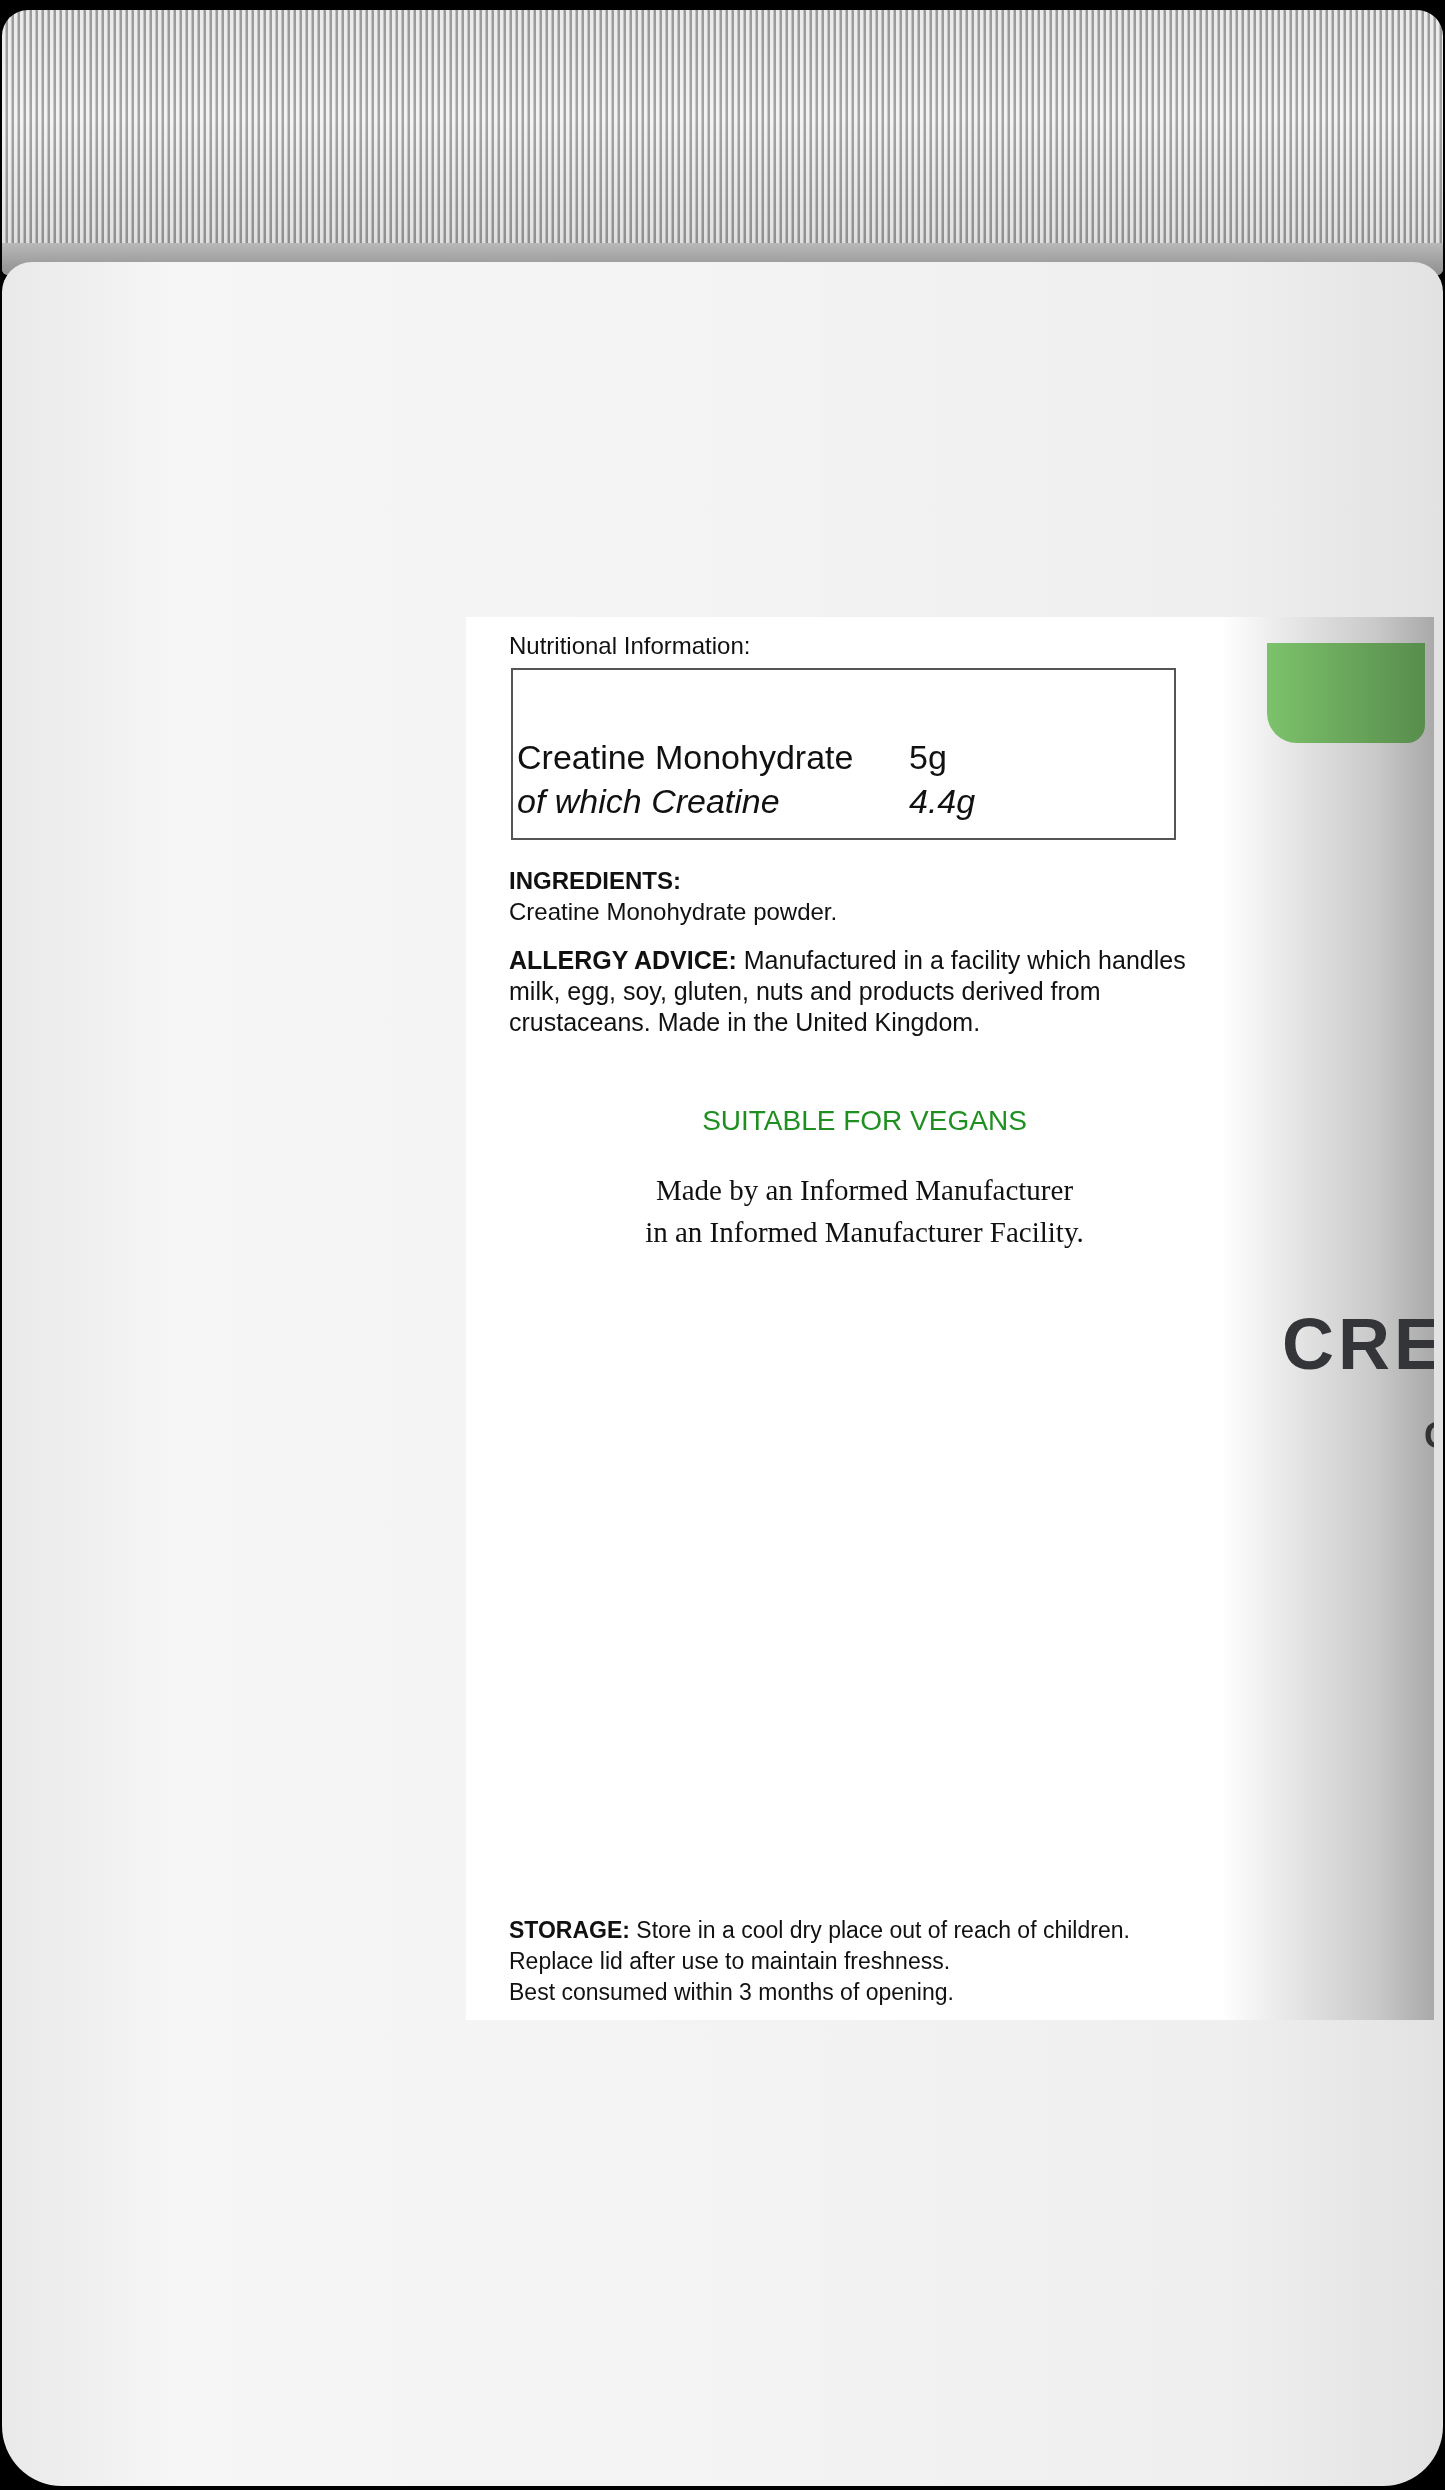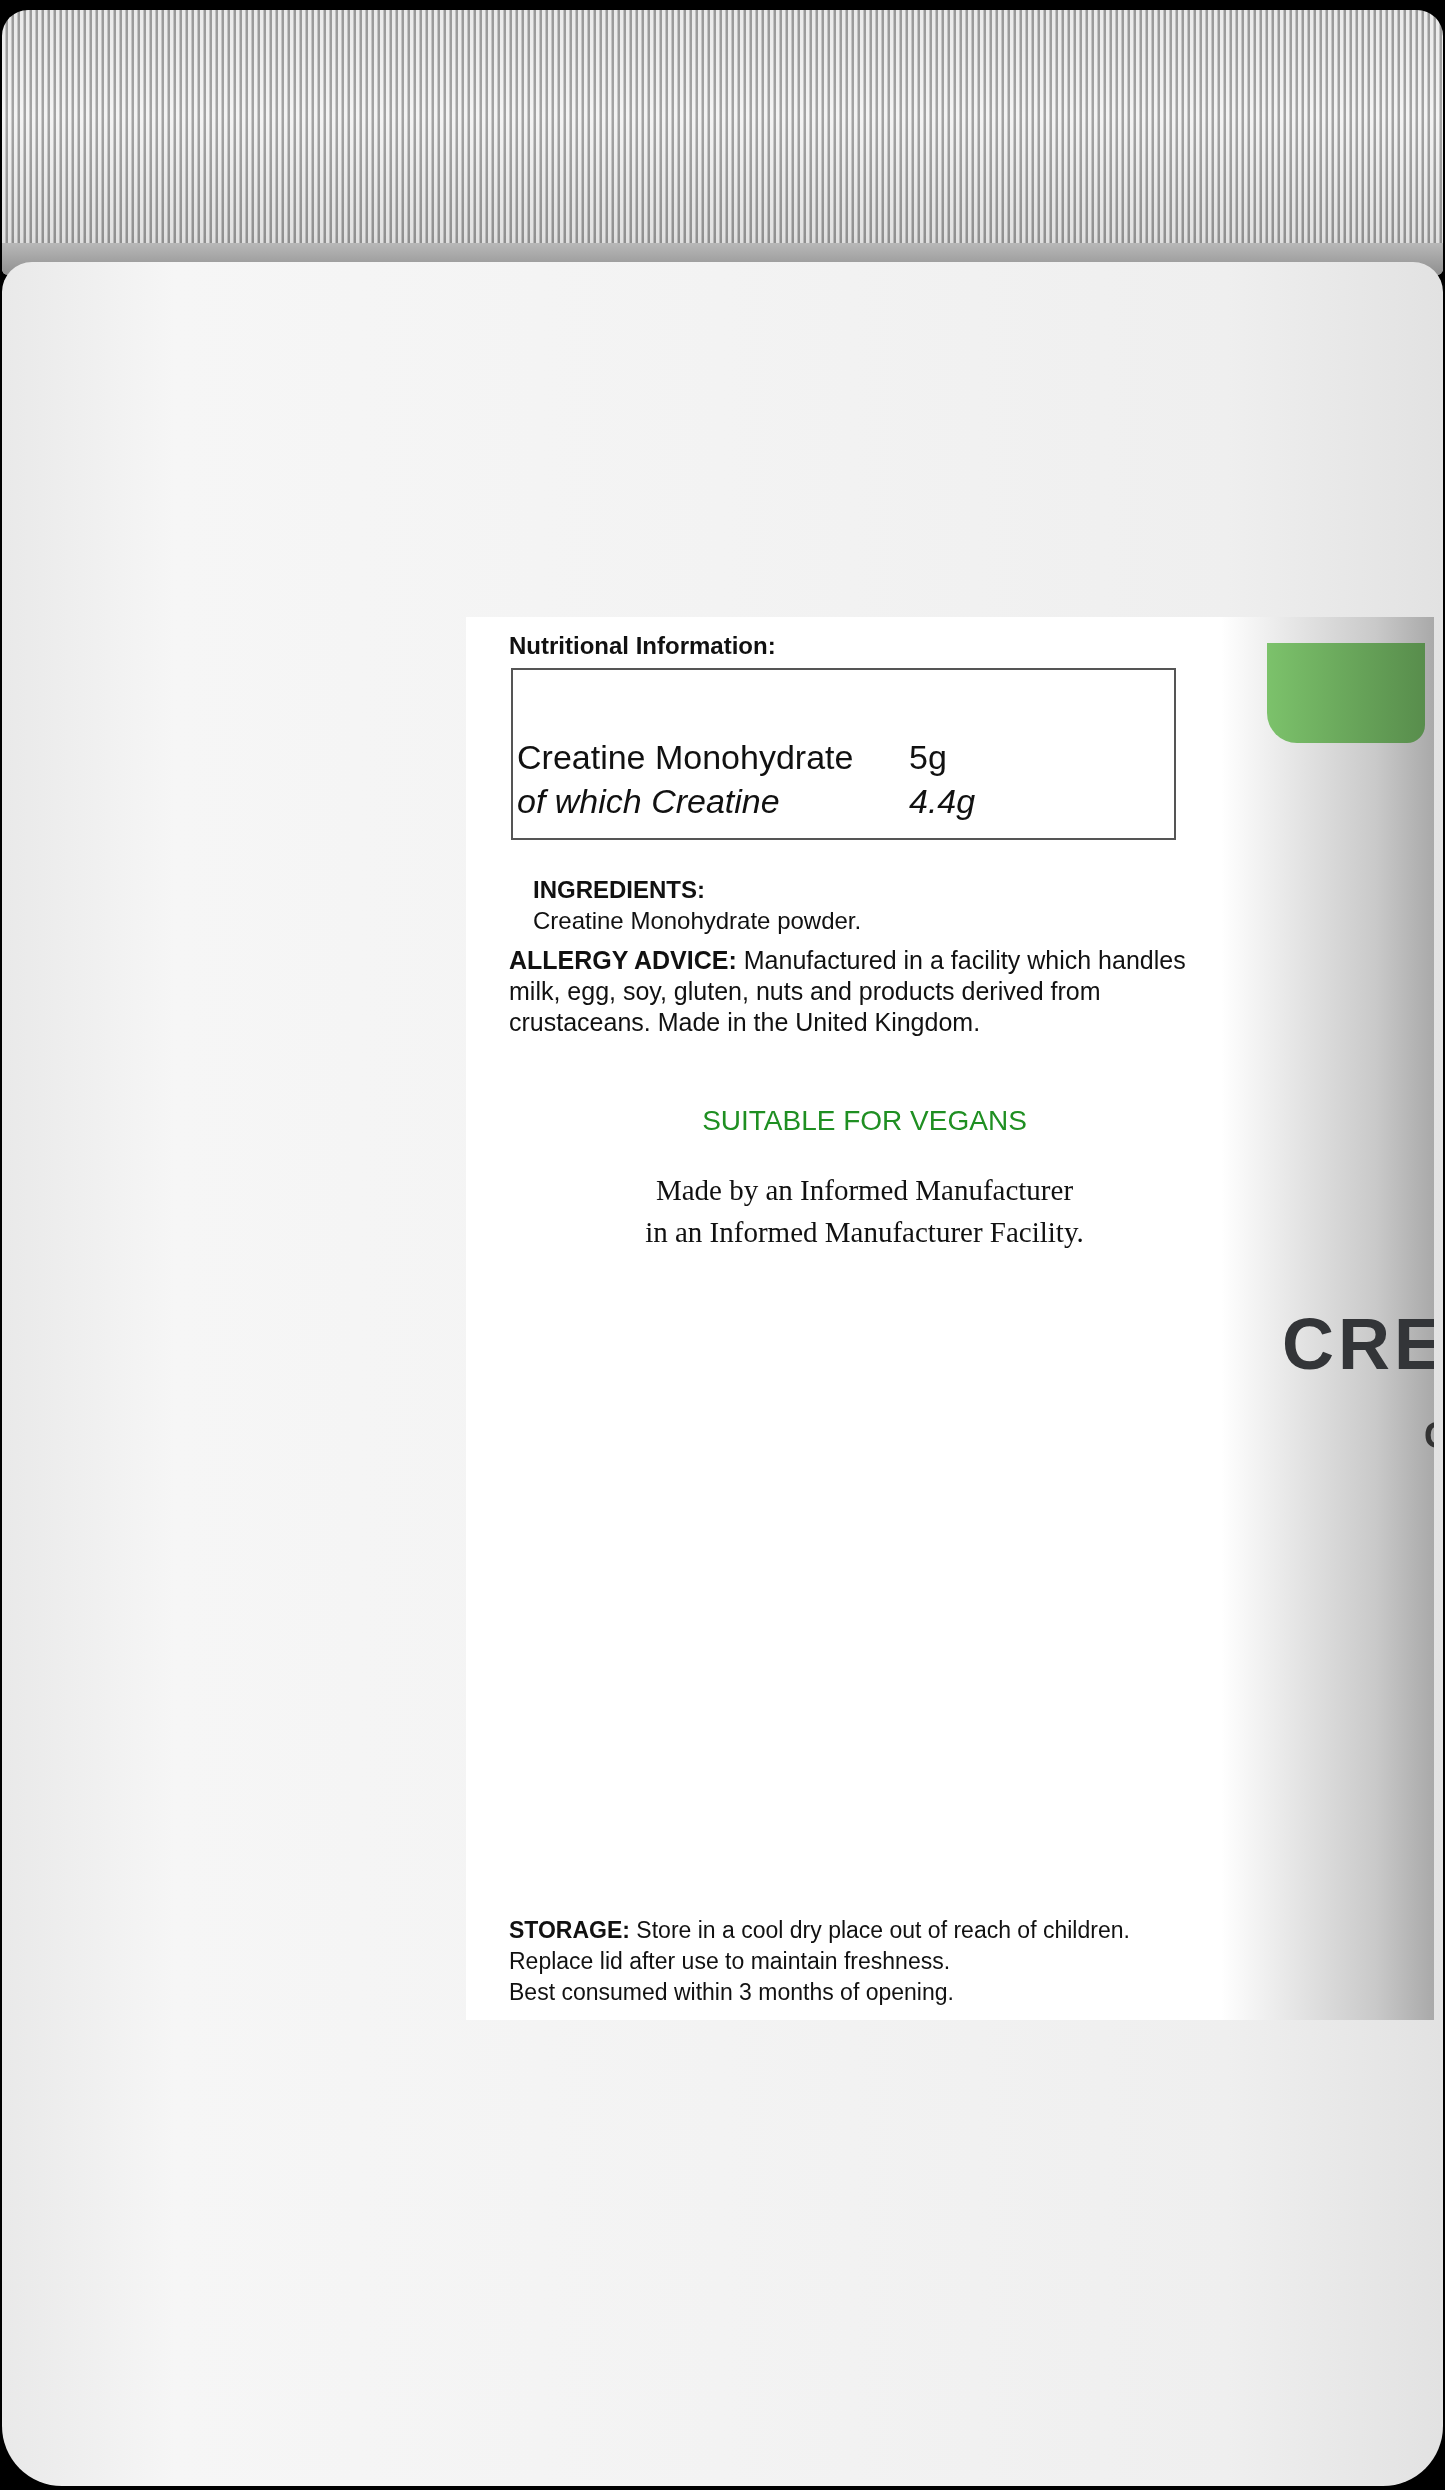--- a/index.html
+++ b/index.html
@@ -28,36 +28,36 @@
     position: absolute; left: 466px; top: 617px; width: 968px; height: 1403px;
     background: linear-gradient(90deg, #ffffff 0%, #ffffff 78%, #c9c9c9 94%, #a9a9a9 100%);
     overflow: hidden;
   }
   .green-tab {
     position: absolute; left: 801px; top: 26px; width: 158px; height: 100px;
     background: linear-gradient(90deg, #7cc26b, #588d4c);
     border-radius: 0 0 18px 30px;
   }
   .nut-title {
-    position: absolute; left: 43px; top: 15px; font-size: 24px; font-weight: bold; color: #111;
+    position: absolute; left: 43px; top: 15px; font-size: 24px; font-weight: normal; color: #111;
   }
   .nut-table {
     position: absolute; left: 45px; top: 51px; width: 665px; height: 172px;
     border: 2px solid #555; box-sizing: border-box;
   }
   .nut-head {
     position: absolute; left: 0; right: 0; top: 0; height: 61px; border-bottom: 2px solid #555;
   }
   .th1 { position: absolute; left: 6px; top: 10px; font-size: 34px; font-weight: bold; color: #111; }
   .th2 { position: absolute; left: 371px; top: 20px; font-size: 31px; font-weight: bold; color: #111; }
   .row { position: absolute; left: 4px; font-size: 34px; color: #111; }
   .row .val { position: absolute; left: 392px; top: 0; }
   .row1 { top: 68px; }
   .row2 { top: 112px; font-style: italic; text-align: right; }
-  .ingredients { position: absolute; left: 43px; top: 257px; font-size: 24px; color: #111; line-height: 31px; margin-left: 24px; }
+  .ingredients { position: absolute; left: 43px; top: 248px; font-size: 24px; color: #111; line-height: 31px; }
   .b { font-weight: bold; }
   .allergy { position: absolute; left: 43px; top: 328px; width: 700px; font-size: 25px; color: #111; line-height: 31px; }
   .vegan { position: absolute; left: 0; width: 797px; top: 488px; text-align: center; font-size: 28px; color: #1f8f22; }
   .informed { position: absolute; left: 0; width: 797px; top: 552px; text-align: center; font-size: 29px; color: #111; line-height: 42px; font-family: Liberation Serif, serif; }
   .brand {
     position: absolute; left: 816px; top: 686px; font-size: 72px; font-weight: bold; color: #333538;
     letter-spacing: 4px; white-space: nowrap;
   }
   .brand-sub { position: absolute; left: 958px; top: 798px; font-size: 36px; font-weight: bold; color: #333; }
   .storage { position: absolute; left: 43px; top: 1298px; width: 720px; font-size: 23px; color: #111; line-height: 31px; }

